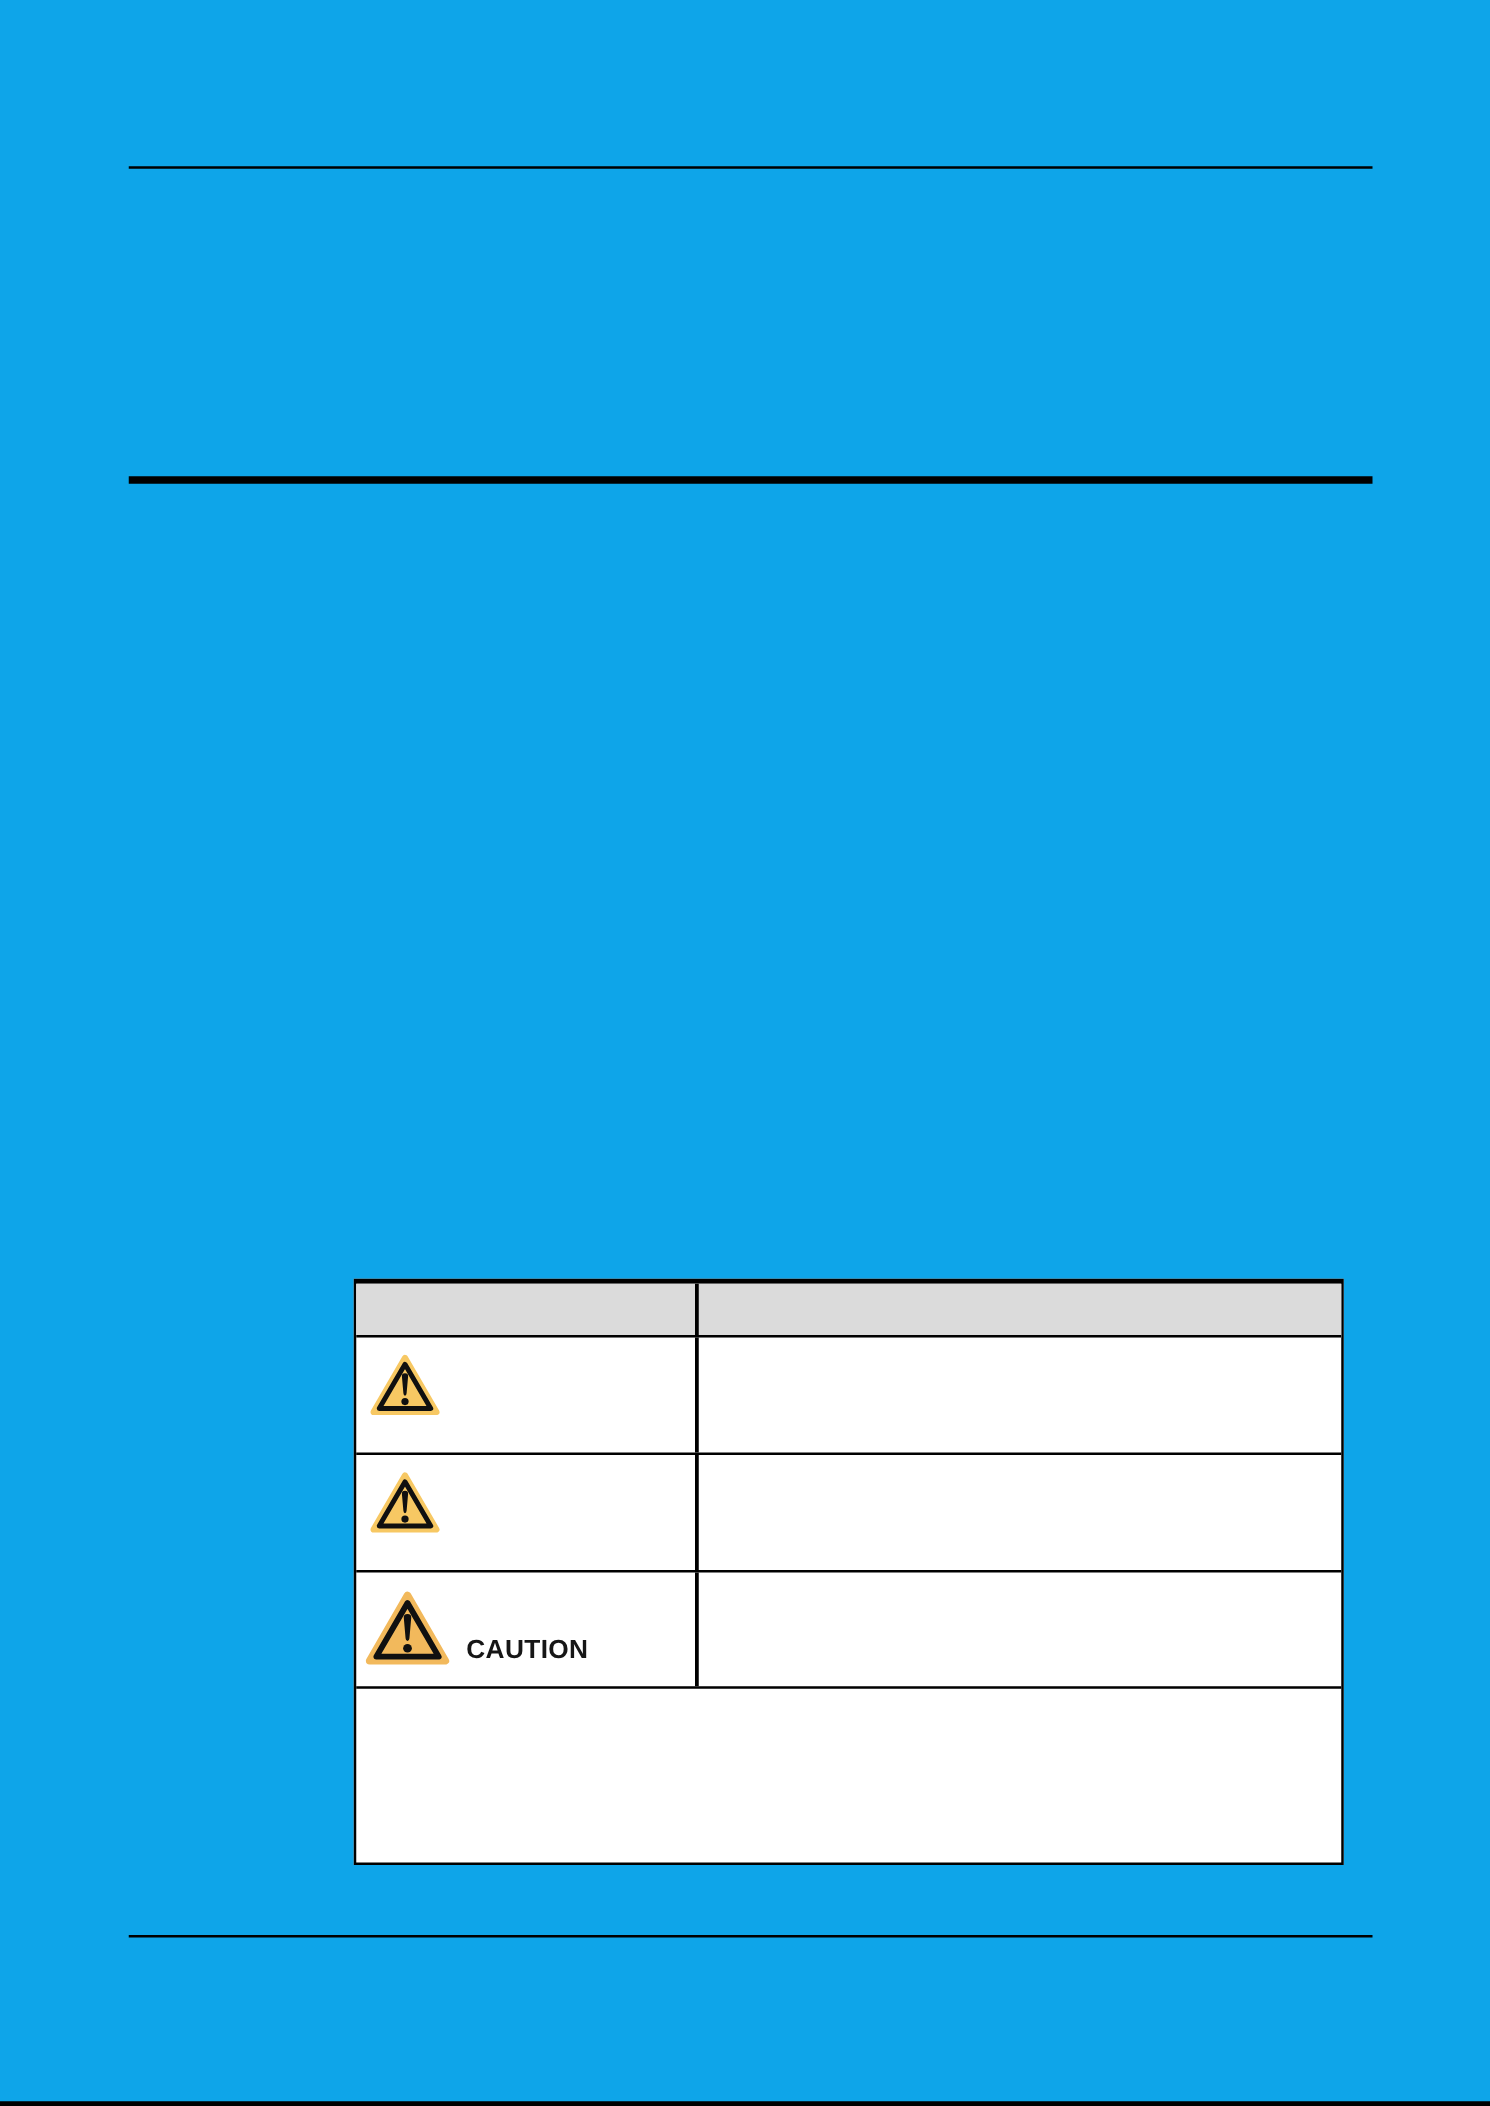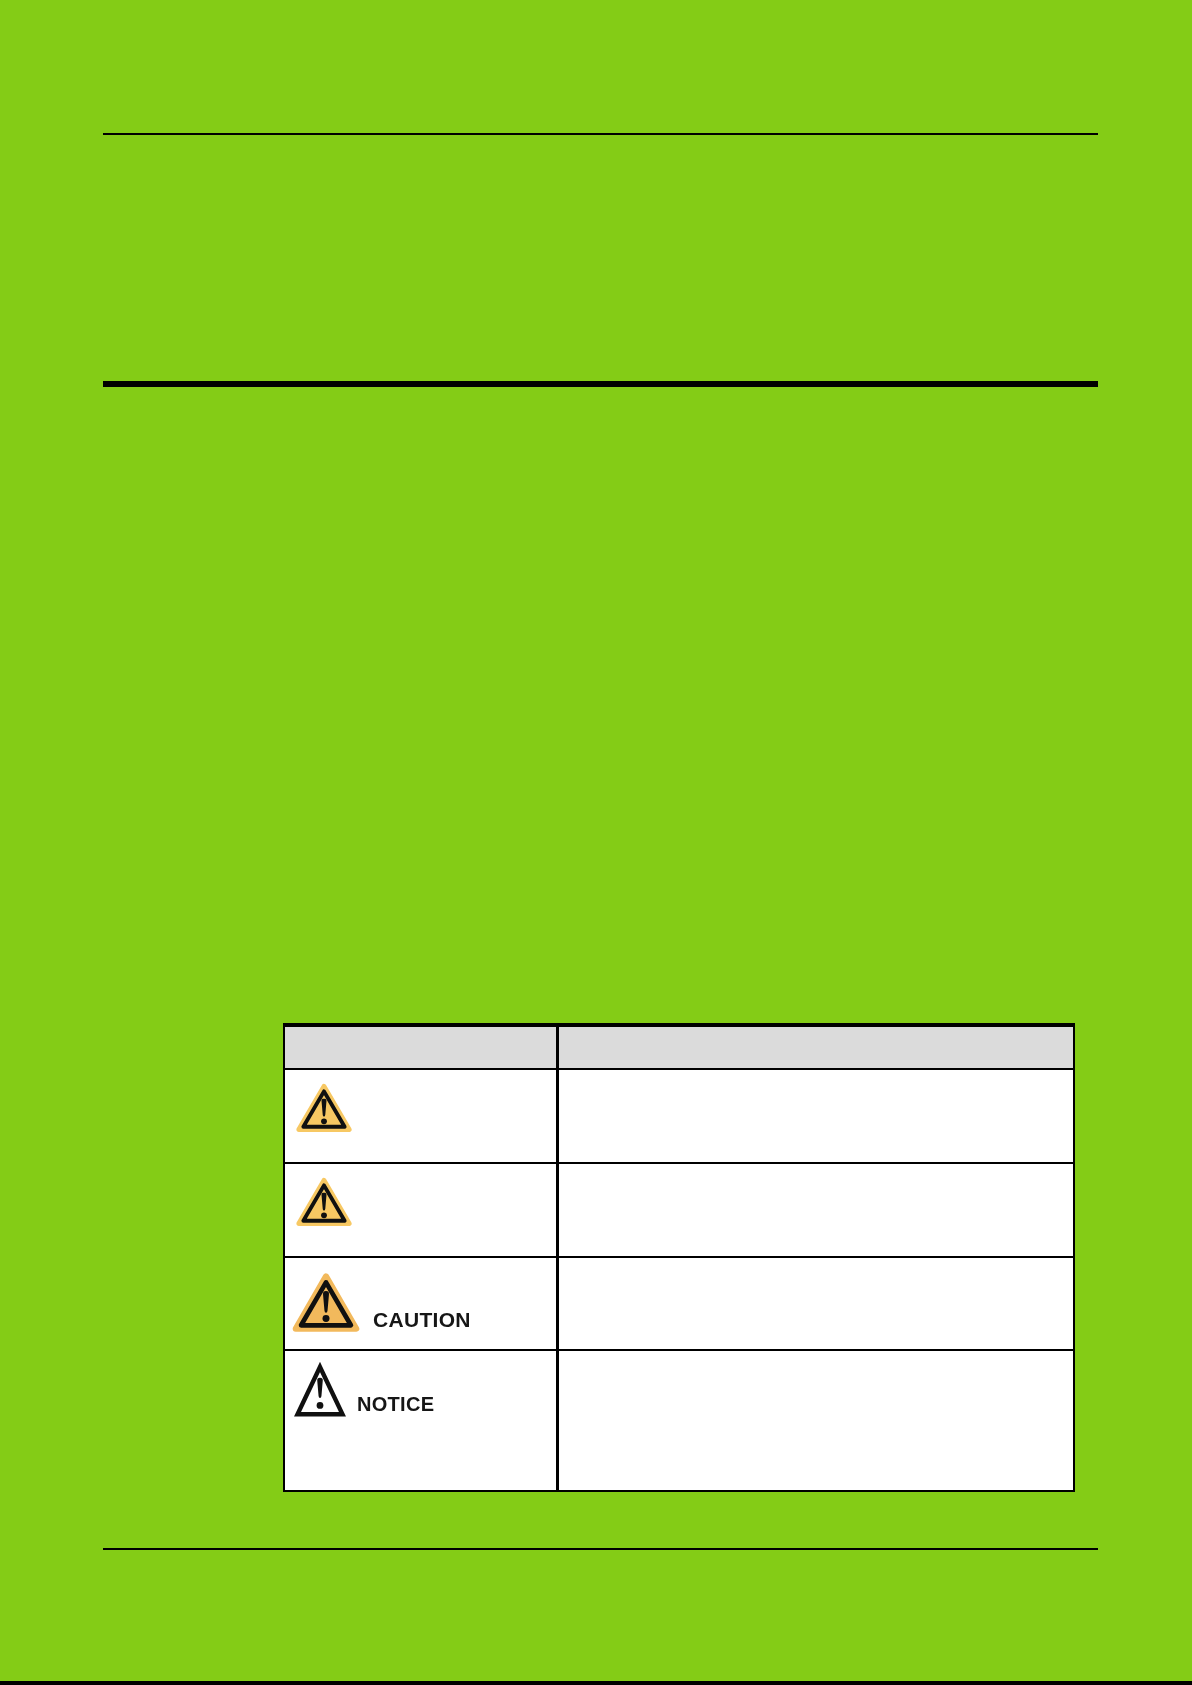--- a/index.html
+++ b/index.html
@@ -4,21 +4,21 @@
 <style>
   html, body {
     margin: 0;
     padding: 0;
     background: #ffffff;
   }
   .page {
     position: relative;
     width: 1192px;
     height: 1685px;
-    background: #84cc16;
+    background: #0ea5e9;
     overflow: hidden;
     font-family: "Liberation Sans", sans-serif;
   }
 
   
   .rule { position: absolute; background: #000000; }
   .rule-header  { left: 103px; top: 133px;  width: 995px; height: 2px; }
   .rule-section { left: 103px; top: 381px;  width: 995px; height: 6px; }
   .rule-footer  { left: 103px; top: 1548px; width: 995px; height: 2px; }
   .bottom-strip { position: absolute; left: 0; top: 1681px; width: 1192px; height: 4px; background: #000000; }
@@ -136,28 +136,20 @@
           <circle cx="52" cy="71" r="5.2" fill="#101010"></circle>
         </svg>
         <span class="sign-word">CAUTION</span>
       </div>
       <div class="cell c2">
         <span class="desc"></span>
       </div>
     </div>
 
     <div class="tr r4">
-      <div class="cell c1">
-        <svg class="tri" viewBox="0 0 80 92" preserveAspectRatio="none">
-          <polygon points="40,11 76,86 4,86" stroke-width="7" stroke-linejoin="miter" fill="#ffffff" stroke="#101010"></polygon>
-          <path d="M40 28 q-5 0 -4.4 5 l2.1 24 q.3 3.4 2.3 3.4 t2.3 -3.4 l2.1 -24 q.6 -5 -4.4 -5 z" fill="#101010"></path>
-          <circle cx="40" cy="72" r="5.4" fill="#101010"></circle>
-        </svg>
-        <span class="sign-word">NOTICE</span>
-      </div>
       <div class="cell c2">
         <span class="desc"></span>
       </div>
     </div>
 
   </div>
 
   <div class="rule rule-footer"></div>
   <div class="bottom-strip"></div>
 

